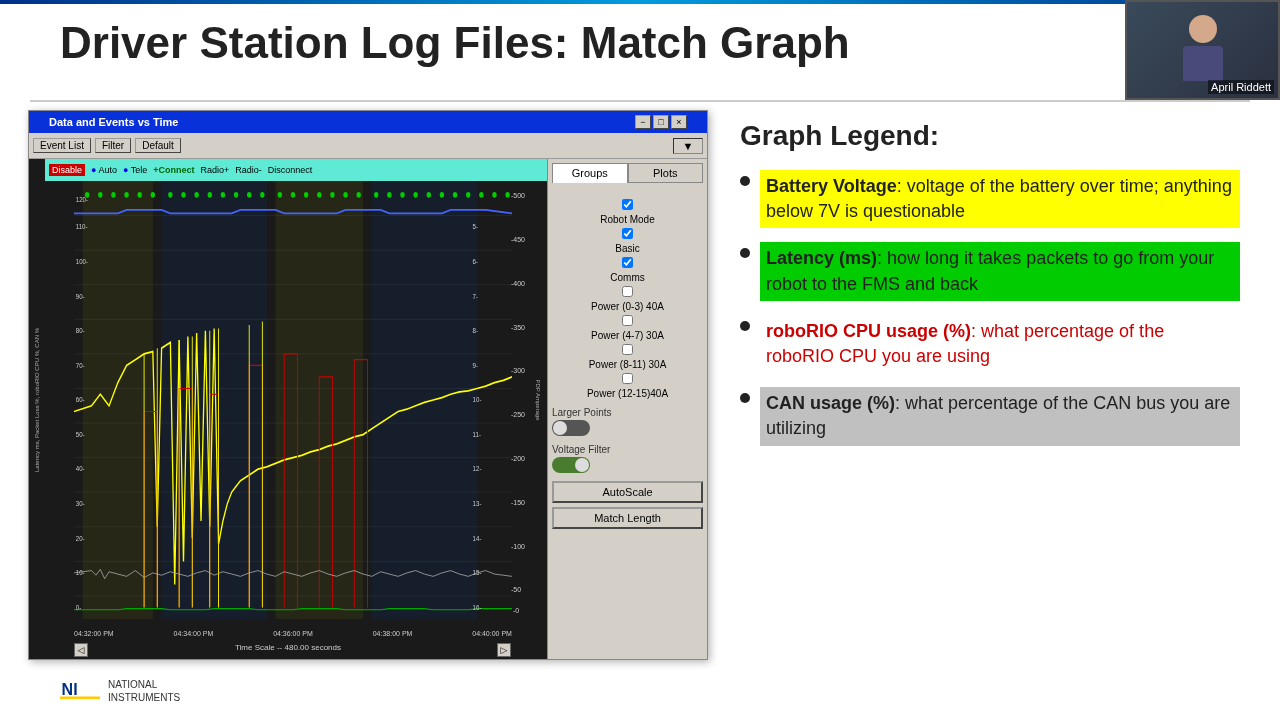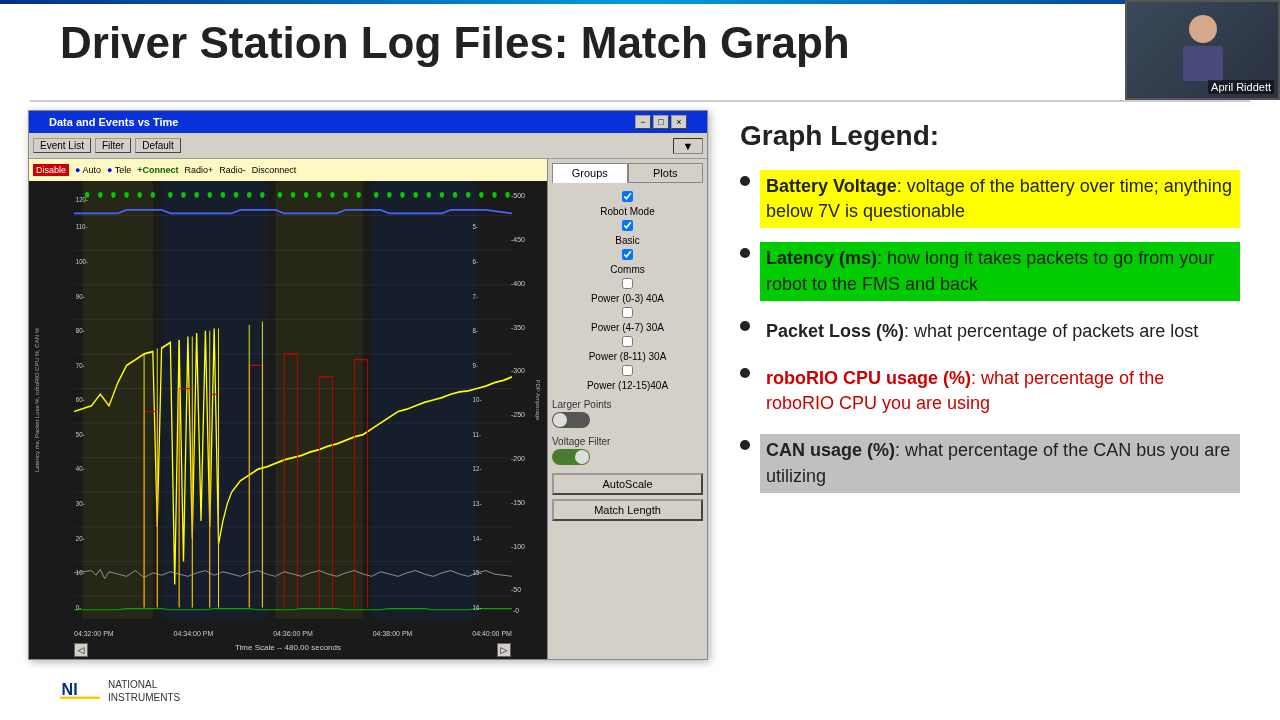--- a/index.html
+++ b/index.html
@@ -132,44 +132,44 @@
     .graph-area {
       flex: 1;
       background: #1a1a1a;
       position: relative;
       overflow: hidden;
     }
 
     
     .event-toolbar {
       position: absolute;
-      top: 0; left: 0; right: 0;
+      top: 0; left: 16px; right: 0;
       height: 22px;
-      background: #fef9c3;
+      background: #5eead4;
       display: flex;
       align-items: center;
       gap: 6px;
       padding: 0 4px;
       font-size: 9px;
     }
 
     
     .right-panel {
       width: 160px;
       background: #d4d0c8;
       display: flex;
       flex-direction: column;
       border-left: 1px solid #888;
       padding: 4px;
     }
 
     
     .gp-tabs {
       display: flex;
-      margin-bottom: 8px;
+      margin-bottom: 16px;
     }
     .gp-tab {
       flex: 1;
       text-align: center;
       font-size: 11px;
       padding: 3px 0;
       border: 1px solid #888;
       background: #d4d0c8;
       cursor: pointer;
     }
@@ -634,26 +634,20 @@
     </div>
   </div>
 
   <div class="legend-item">
     <div class="legend-bullet"></div>
     <div class="legend-text highlight-green-block legend-block">
       <strong>Latency (ms)</strong><span>: how long it takes packets to go from your robot to the FMS and back</span>
     </div>
   </div>
 
-  <div class="legend-item">
-    <div class="legend-bullet"></div>
-    <div class="legend-text legend-block">
-      <strong>Packet Loss (%)</strong><span>: what percentage of packets are lost</span>
-    </div>
-  </div>
 
   <div class="legend-item">
     <div class="legend-bullet"></div>
     <div class="legend-text legend-block" style="color:#cc0000;">
       <strong>roboRIO CPU usage (%)</strong><span>: what percentage of the roboRIO CPU you are using</span>
     </div>
   </div>
 
   <div class="legend-item">
     <div class="legend-bullet"></div>

